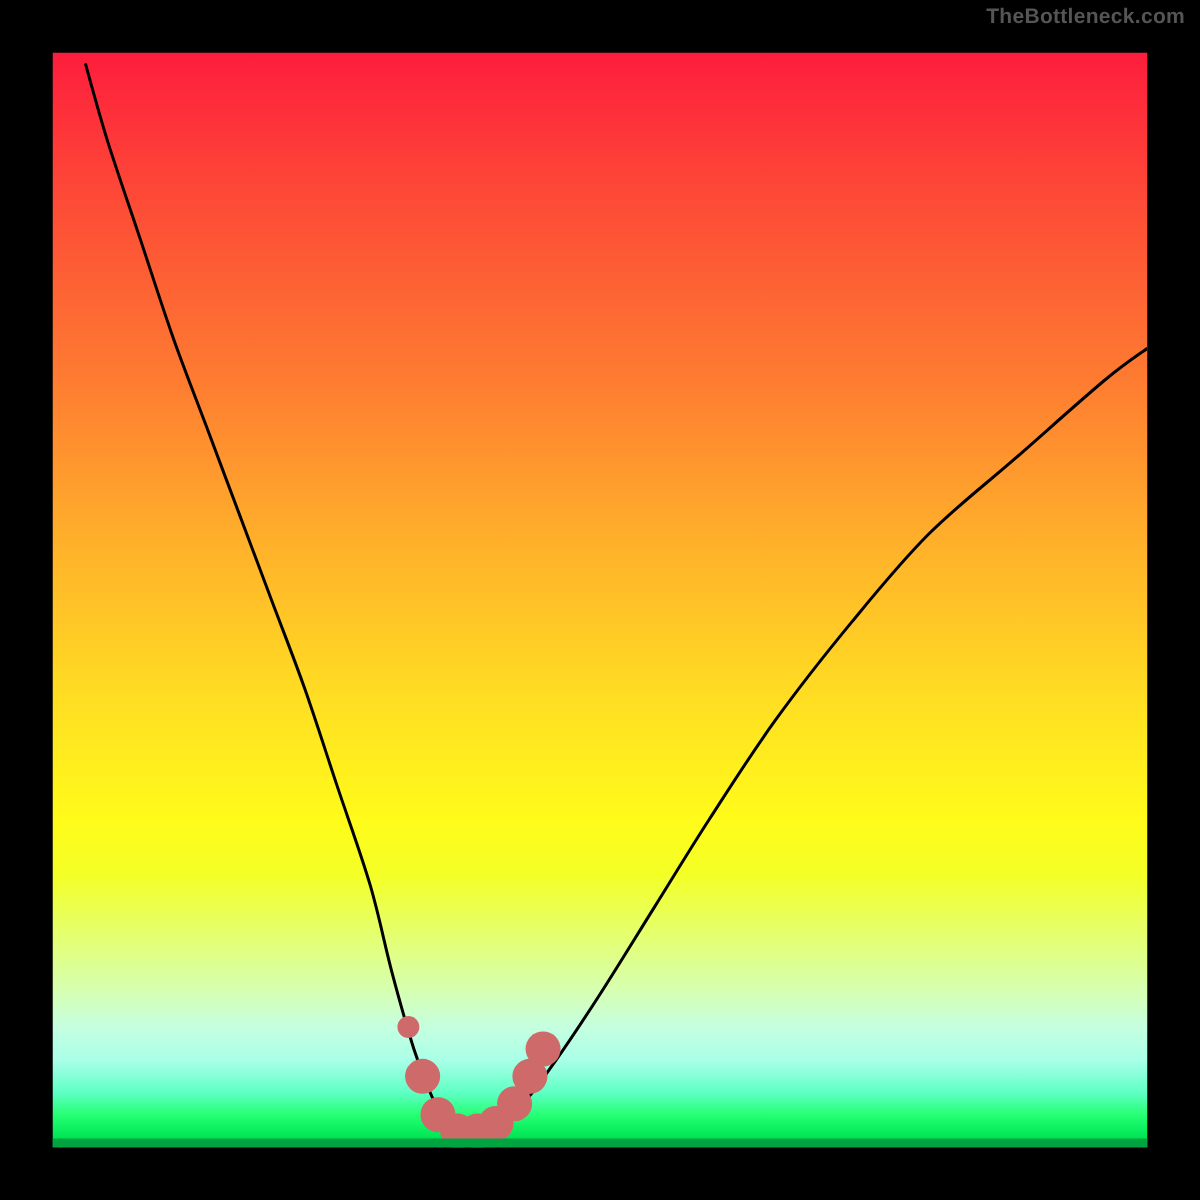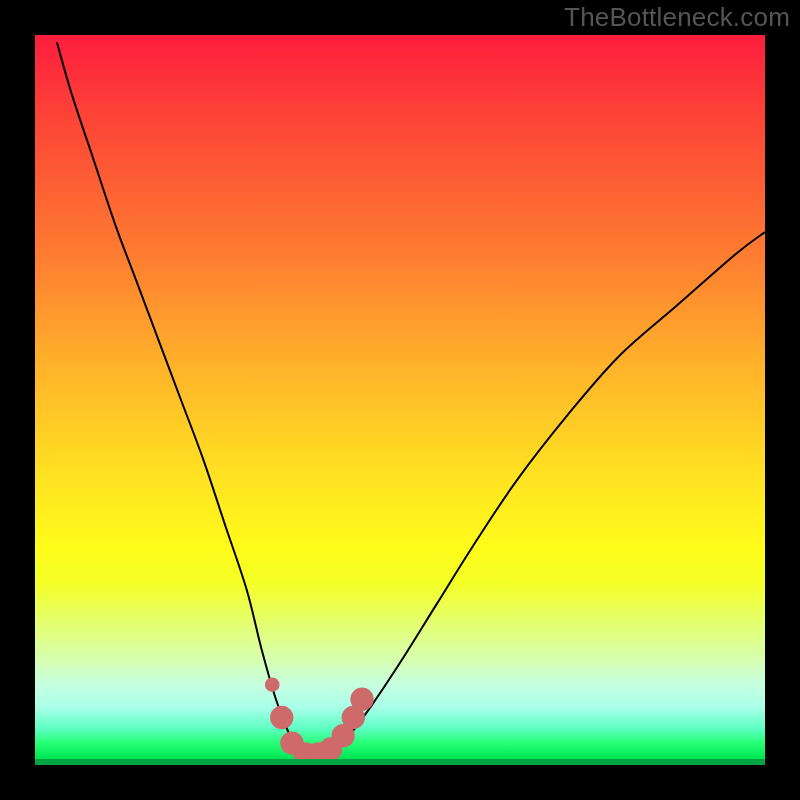--- a/index.html
+++ b/index.html
@@ -15,22 +15,22 @@
     width: 800px;
     height: 800px;
     background: #000;
     position: relative;
   }
   .watermark {
     position: absolute;
     top: 2px;
     right: 10px;
     color: #555;
-    font-size: 26px;
-    font-weight: 400;
+    font-size: 14px;
+    font-weight: 700;
     letter-spacing: 0.2px;
     z-index: 30;
   }
   .plot-frame {
     position: absolute;
     left: 35px;
     top: 35px;
     width: 730px;
     height: 730px;
     overflow: hidden;

